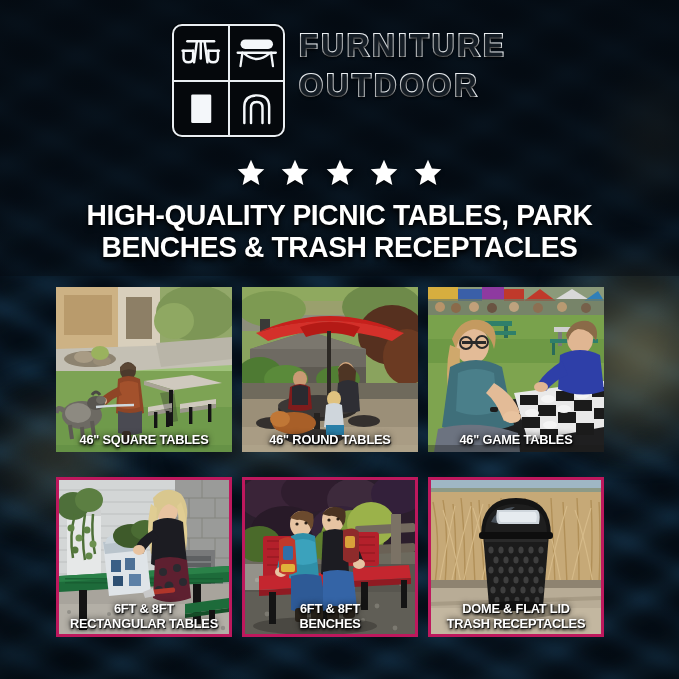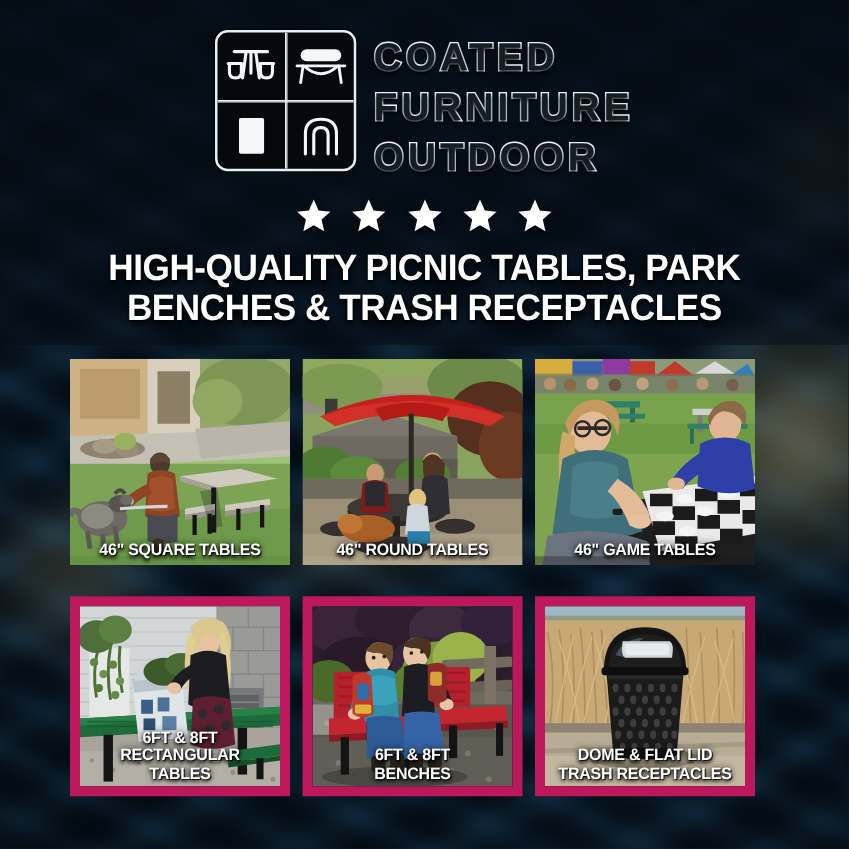--- a/index.html
+++ b/index.html
@@ -136,21 +136,21 @@
   
   .grid{
     position:absolute; left:56px; top:287px;
     width:568px;
     display:grid;
     grid-template-columns:176px 176px 176px;
     grid-template-rows:165px 160px;
     column-gap:10px; row-gap:25px;
   }
   .cell{ position:relative; background:#0a1420; overflow:hidden; }
-  .cell.framed{ border:8px solid #be185d;padding-left:12px; }
+  .cell.framed{ border:3px solid #be185d;padding-left:12px; }
   .photo{ position:absolute; inset:0; overflow:hidden; }
   .cap{
     position:absolute; left:0; right:0; bottom:5px;
     text-align:center; color:#ffffff;
     font-family:"Liberation Sans", sans-serif;
     font-weight:700; font-size:13.2px; line-height:14.5px;
     letter-spacing:-0.2px;
     text-shadow:0 2px 3px rgba(0,0,0,0.95), 0 0 6px rgba(0,0,0,0.9), 1px 1px 0 rgba(0,0,0,0.7);
     padding:0 4px;
     transform:scaleX(0.97);
@@ -211,21 +211,20 @@
 
       <div class="logo-cell">
         <svg viewBox="0 0 56 56" fill="none" stroke="#f4f7fa" stroke-width="2.6" stroke-linecap="round">
           <path d="M15 43 V26 Q15 14 28 14 Q41 14 41 26 V43"></path>
           <path d="M22 43 V27 Q22 21 28 21 Q34 21 34 27 V43"></path>
         </svg>
       </div>
     </div>
 
     <div class="logo-text">
-      <div class="logo-line">COATED</div>
       <div class="logo-line">FURNITURE</div>
       <div class="logo-line">OUTDOOR</div>
     </div>
   </div>
 
   <div class="stars">
     <span class="star">
       <svg width="30" height="29" viewBox="0 0 24 24" fill="#ffffff">
           <polygon points="12,1.4 15.2,8.6 23,9.4 17.2,14.6 18.9,22.3 12,18.3 5.1,22.3 6.8,14.6 1,9.4 8.8,8.6"></polygon>
         </svg>

